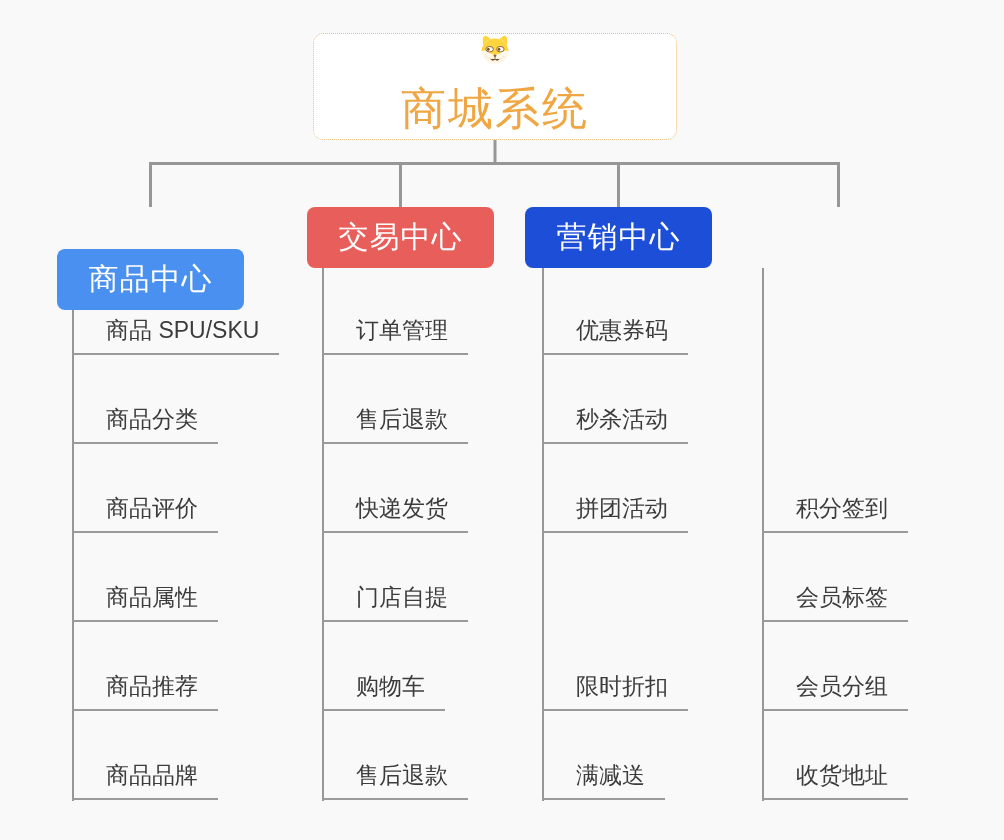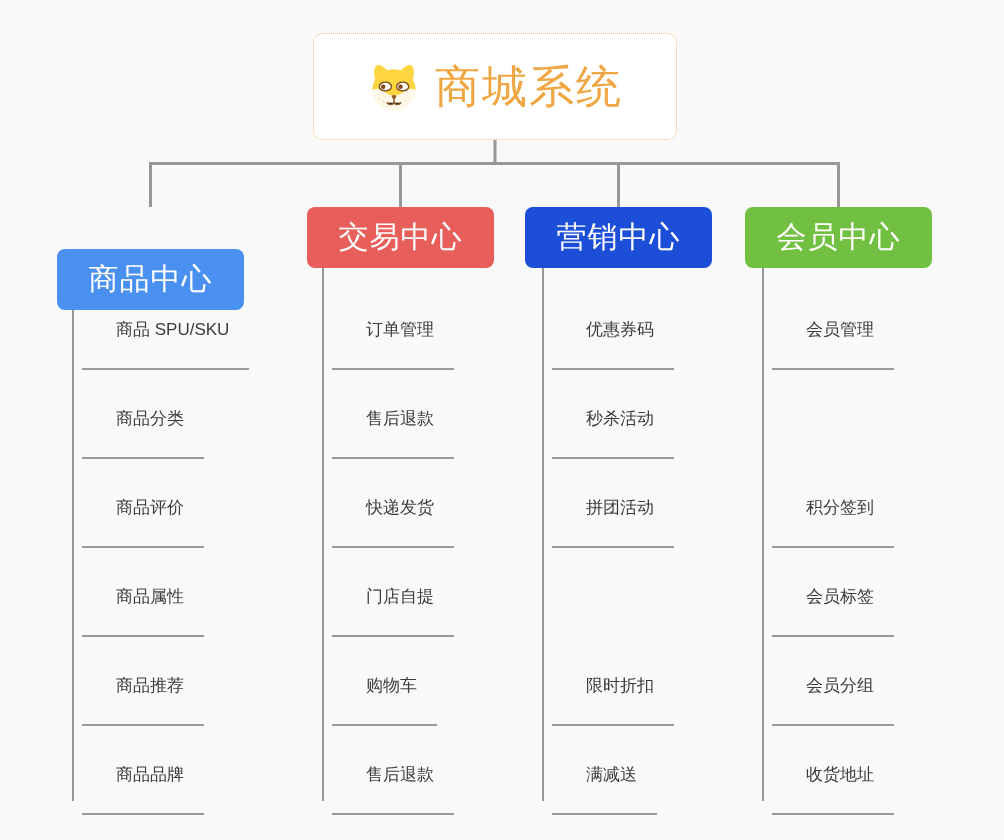--- a/index.html
+++ b/index.html
@@ -10,30 +10,30 @@
   .stage { position:relative; width:1004px; height:840px; overflow:hidden;
            font-family:"Liberation Sans", sans-serif; background:var(--background); }
 
   svg.connectors { position:absolute; left:0; top:0; }
   .connectors path { stroke:var(--line); fill:none; }
   .bus-path { stroke-width:3; }
   .trunk-path { stroke-width:2; stroke:var(--leaf_line); }
 
   .root-node { position:absolute; left:313px; top:33px; width:364px; height:107px;
     box-sizing:border-box; background:#ffffff; border:1px dotted var(--root_border);
-    border-radius:10px; display:flex; align-items:center; justify-content:center; gap:14px; }
+    border-radius:10px; display:flex; align-items:center; justify-content:center; gap:14px;flex-direction:column; }
   .root-title { font-size:45px; color:var(--root_text); letter-spacing:2px; }
 
   .branch { position:absolute; top:207px; width:187px; height:61px; border-radius:8px;
     display:flex; align-items:center; justify-content:center;
     color:var(--branch_text); font-size:30px; letter-spacing:1px; cursor:default; }
   .b1{left:57px} .b2{left:307px} .b3{left:525px} .b4{left:745px}
 
-  .leaf { position:absolute; white-space:nowrap; font-size:17px; line-height:30px;
-    color:var(--text); padding:0 20px 23px 34px; border-bottom:2px solid var(--leaf_line);margin-left:10px; }
+  .leaf { position:absolute; white-space:nowrap; font-size:23px; line-height:30px;
+    color:var(--text); padding:0 20px 8px 34px; border-bottom:2px solid var(--leaf_line); }
   .c1{left:72px} .c2{left:322px} .c3{left:542px} .c4{left:762px}
   .r1{top:315px} .r2{top:404px} .r3{top:493px} .r4{top:582px} .r5{top:671px} .r6{top:760px}
 </style>
 </head>
 <body>
 
 <div class="stage">
 
   <svg class="connectors" width="1004" height="840" viewBox="0 0 1004 840" aria-hidden="true">
     <path class="bus-path" d="M495 139 V165 M150.5 207 V163.5 H838.5 V207 M400.5 165 V207 M618.5 165 V207"></path>
@@ -57,21 +57,20 @@
         <circle cx="16.5" cy="40.5" r="0.9" fill="#E8D9B8"></circle>
       <circle cx="43" cy="38" r="0.9" fill="#E8D9B8"></circle>
         <circle cx="39.5" cy="40.5" r="0.9" fill="#E8D9B8"></circle>
     </svg>
     <span class="root-title">商城系统</span>
   </div>
 
   <div class="branch b1" style="background: rgb(74, 144, 240); margin-top: 42px;">商品中心</div>
   <div class="branch b2" style="background: rgb(232, 94, 90); text-align: right;">交易中心</div>
   <div class="branch b3" style="background: #1d4ed8;">营销中心</div>
-  <div class="branch b4" style="background: rgb(114, 192, 65);">会员中心</div>
 
   <div class="leaf c1 r1">商品 SPU/SKU</div>
   <div class="leaf c1 r2">商品分类</div>
   <div class="leaf c1 r3">商品评价</div>
   <div class="leaf c1 r4">商品属性</div>
   <div class="leaf c1 r5">商品推荐</div>
   <div class="leaf c1 r6">商品品牌</div>
 
   <div class="leaf c2 r1">订单管理</div>
   <div class="leaf c2 r2">售后退款</div>
@@ -79,19 +78,18 @@
   <div class="leaf c2 r4">门店自提</div>
   <div class="leaf c2 r5">购物车</div>
   <div class="leaf c2 r6">售后退款</div>
 
   <div class="leaf c3 r2">秒杀活动</div>
   <div class="leaf c3 r1">优惠券码</div>
   <div class="leaf c3 r3">拼团活动</div>
   <div class="leaf c3 r5">限时折扣</div>
   <div class="leaf c3 r6">满减送</div>
 
-  <div class="leaf c4 r1">会员管理</div>
   <div class="leaf c4 r3">积分签到</div>
   <div class="leaf c4 r4">会员标签</div>
   <div class="leaf c4 r5">会员分组</div>
   <div class="leaf c4 r6">收货地址</div>
 
 </div>
 
 </body></html>

